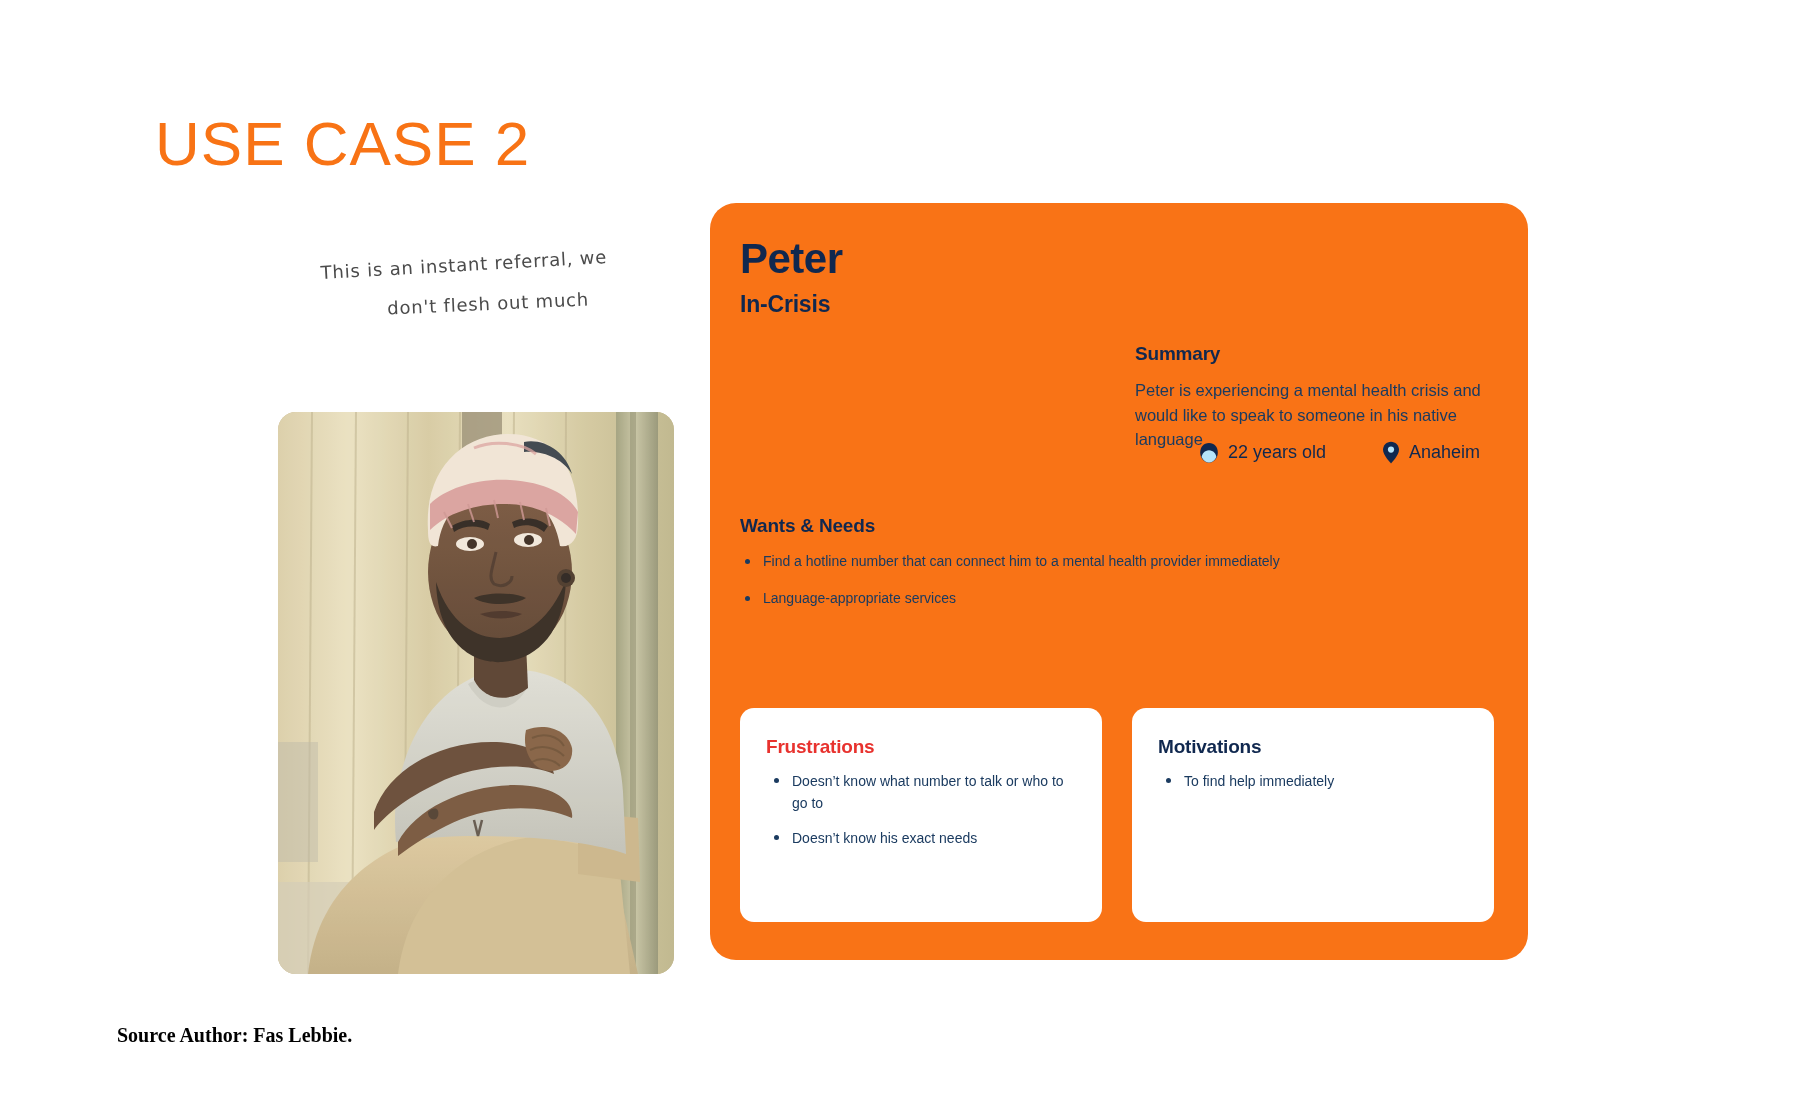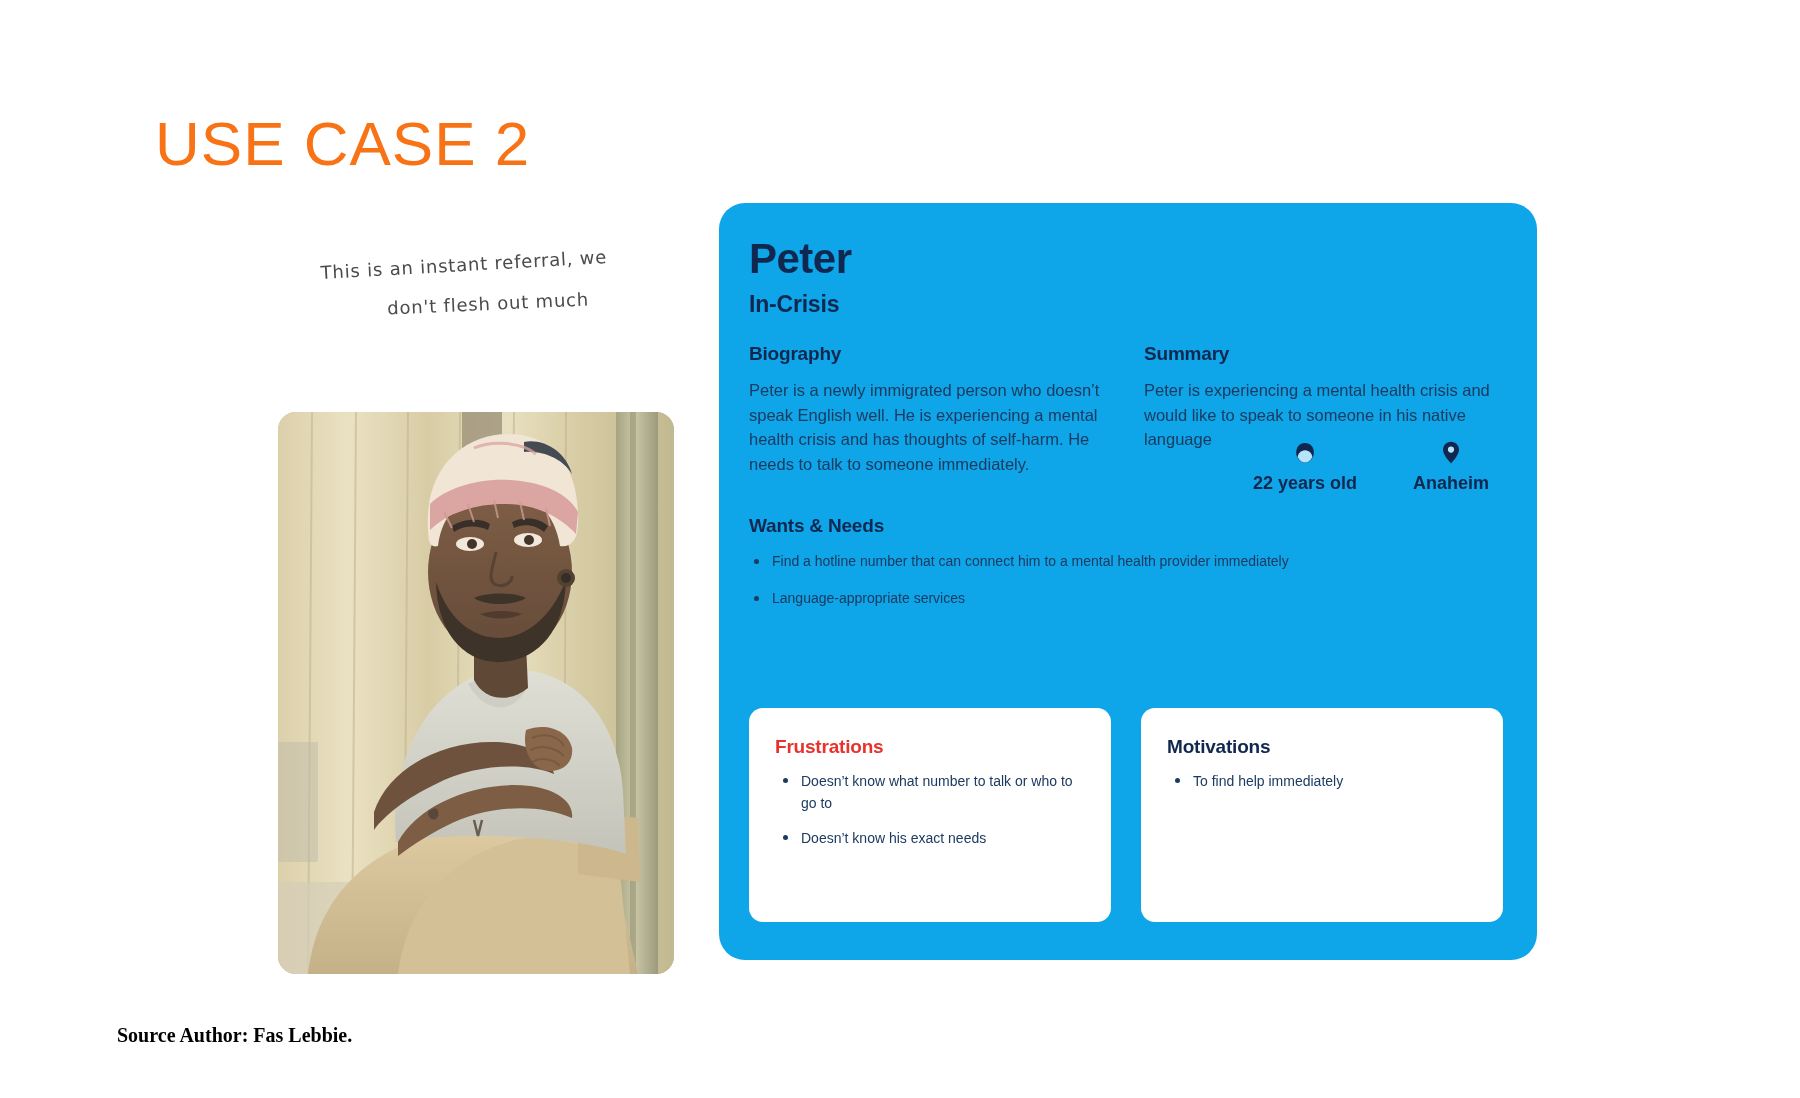--- a/index.html
+++ b/index.html
@@ -59,23 +59,22 @@
   }
   .photo svg { display: block; width: 100%; height: 100%; }
 
   
   .persona-card {
     position: absolute;
     left: 710px;
     top: 203px;
     width: 818px;
     height: 757px;
-    background: #0ea5e9;
+    background: #f97316;
     border-radius: 26px;
-    margin-left: 9px;
   }
 
   .persona-head {
     position: absolute;
     left: 30px;
     top: 32px;
     right: 30px;
   }
   .persona-name {
     font-size: 42px;
@@ -100,22 +99,21 @@
     display: flex;
     gap: 56px;
     align-items: center;
   }
   .meta-item {
     display: flex;
     align-items: center;
     gap: 9px;
     color: #10284F;
     font-size: 18px;
-    font-weight: 700;
-    flex-direction: column;
+    font-weight: 400;
   }
   .meta-item svg { display: block; }
 
   .col-left  { position: absolute; left: 30px; top: 140px; width: 360px; }
   .col-right { position: absolute; left: 425px; top: 140px; width: 360px; }
 
   .sec-title {
     font-size: 19px;
     font-weight: 700;
     color: #10284F;
@@ -342,24 +340,20 @@
       <span>
         <svg width="18" height="23" viewBox="0 0 18 23">
           <path d="M9 0.8 C4.6 0.8 1 4.4 1 8.8 C1 14.6 9 22.4 9 22.4 C9 22.4 17 14.6 17 8.8 C17 4.4 13.4 0.8 9 0.8 Z" fill="#10284F"></path>
           <circle cx="9" cy="8.6" r="3.1" fill="#B6E4FA"></circle>
         </svg>
       </span>
       <span>Anaheim</span>
     </div>
   </div>
 
-  <div class="col-left">
-    <div class="sec-title">Biography</div>
-    <p class="sec-body">Peter is a newly immigrated person who doesn’t speak English well. He is experiencing a mental health crisis and has thoughts of self-harm. He needs to talk to someone immediately.</p>
-  </div>
 
   <div class="col-right">
     <div class="sec-title">Summary</div>
     <p class="sec-body">Peter is experiencing a mental health crisis and would like to speak to someone in his native language</p>
   </div>
 
   <div class="wants">
     <div class="sec-title">Wants &amp; Needs</div>
     <ul class="bullets">
       <li>Find a hotline number that can connect him to a mental health provider immediately</li>

